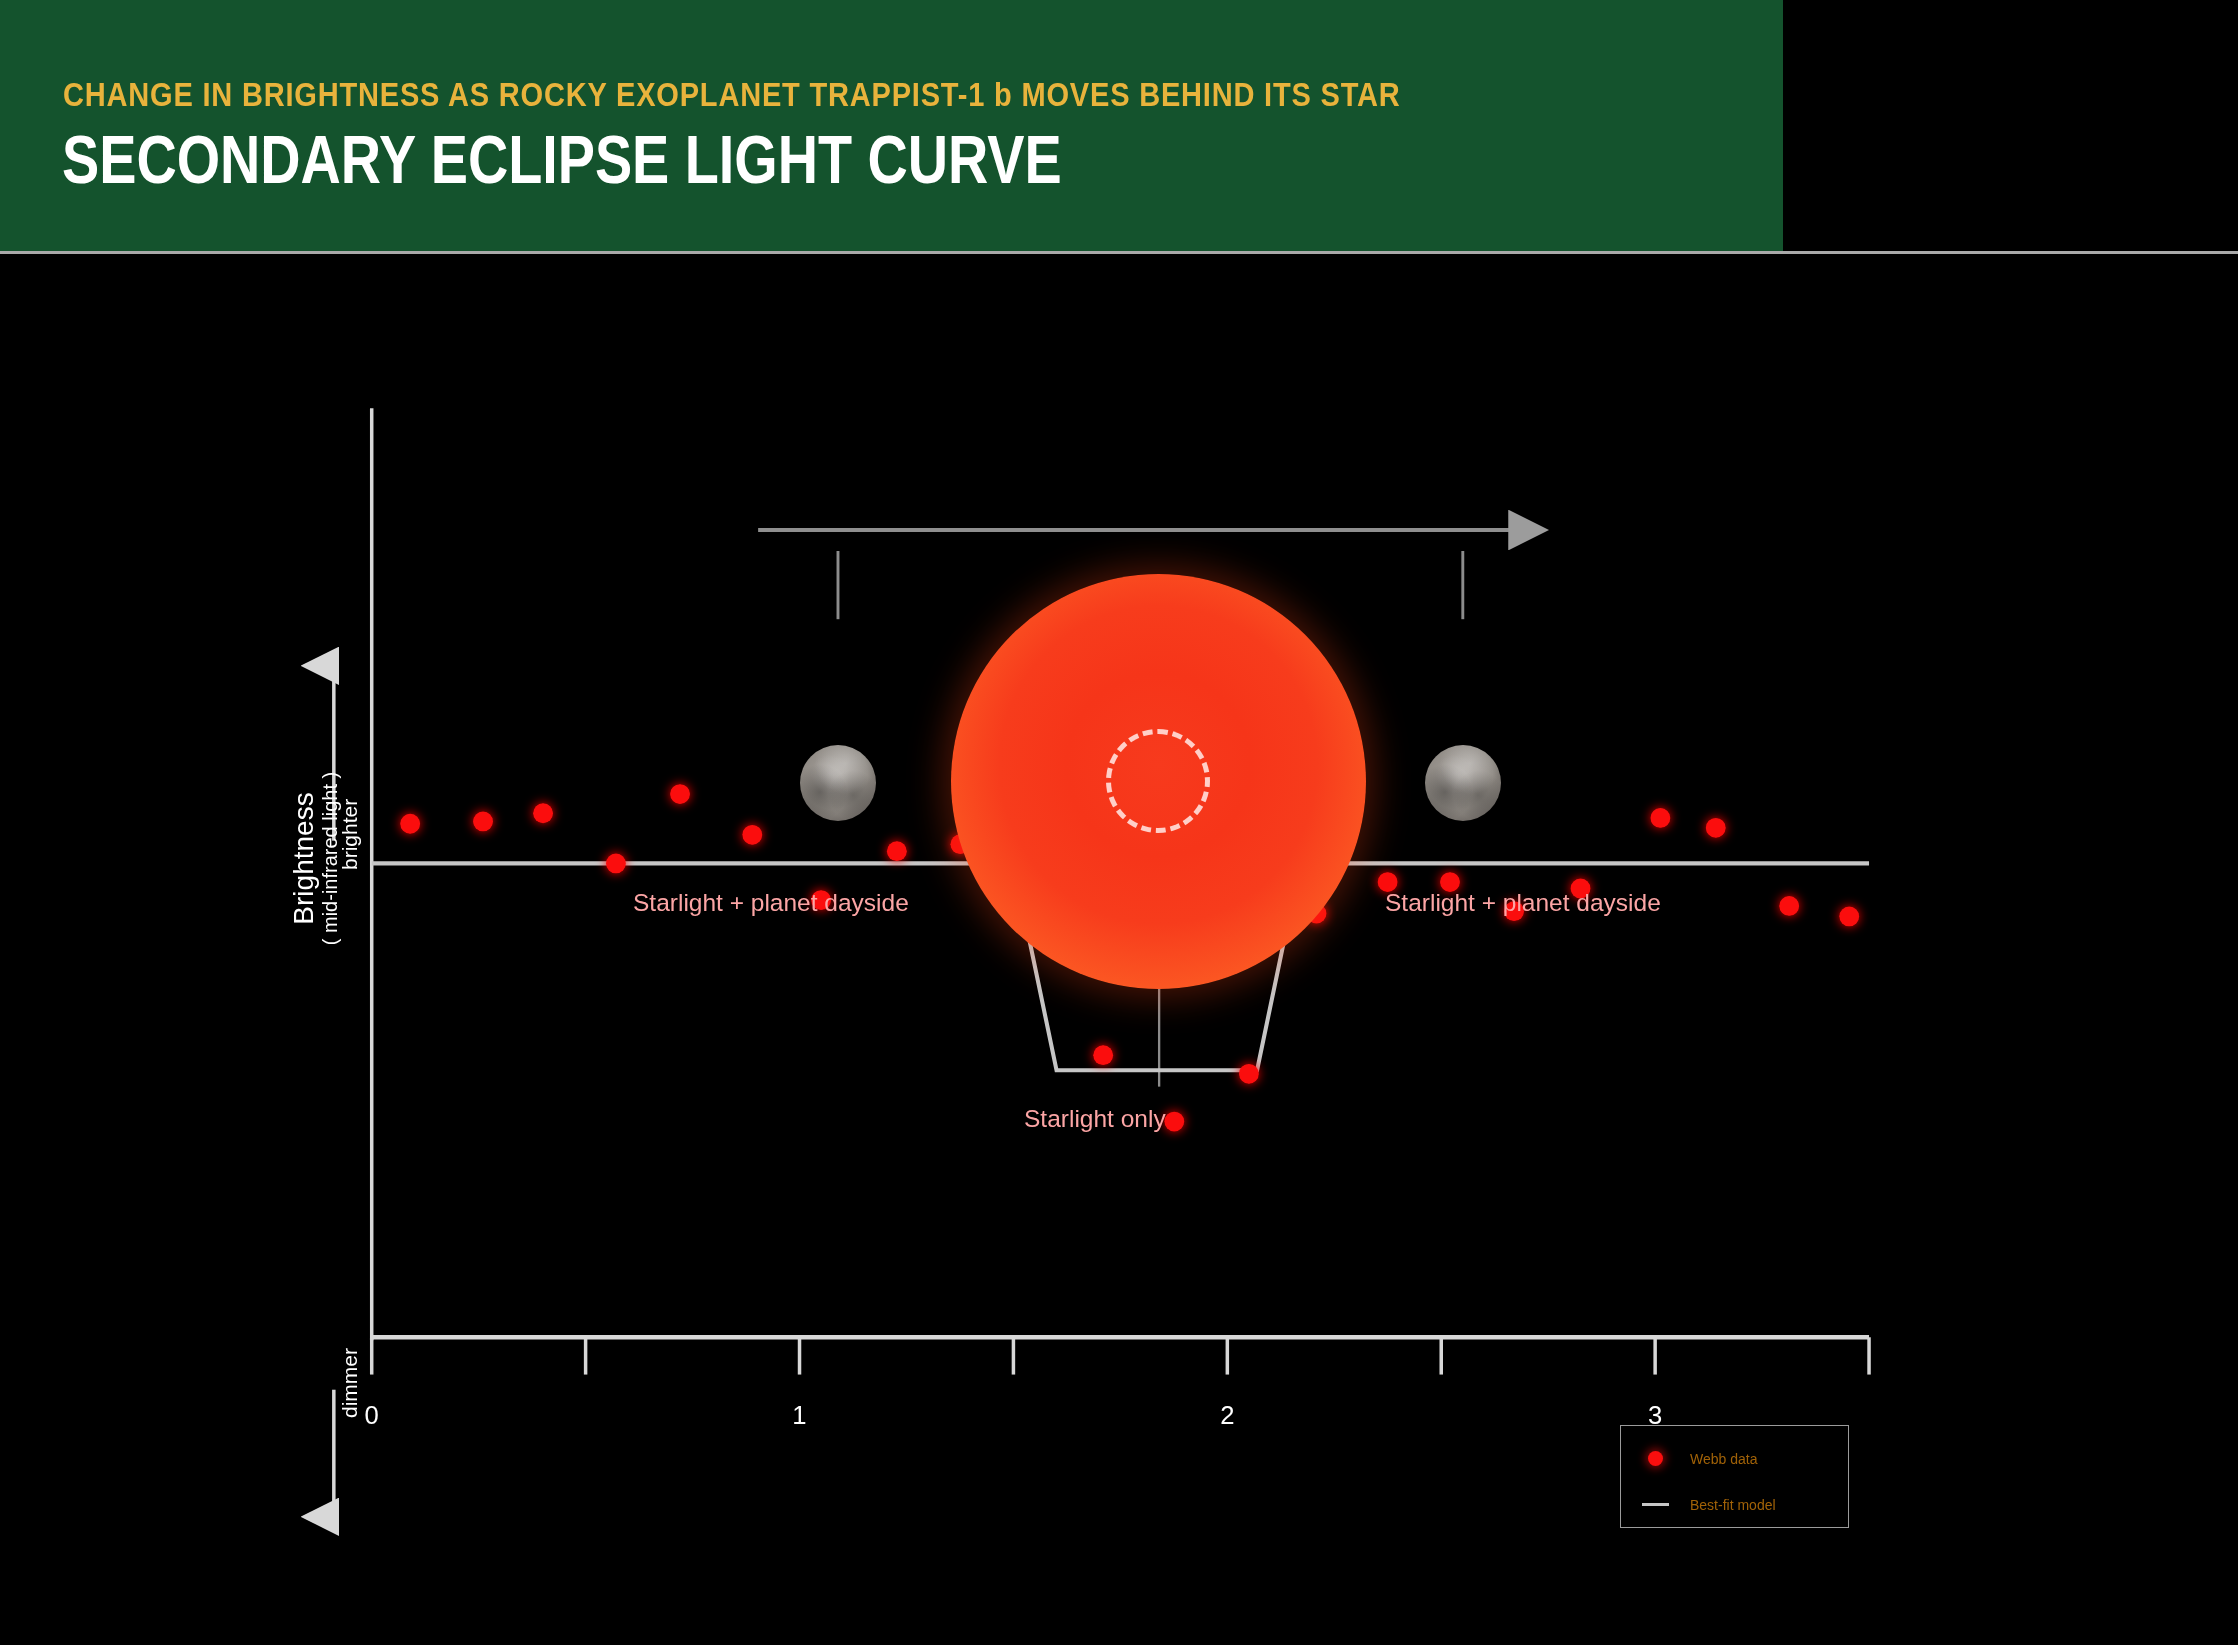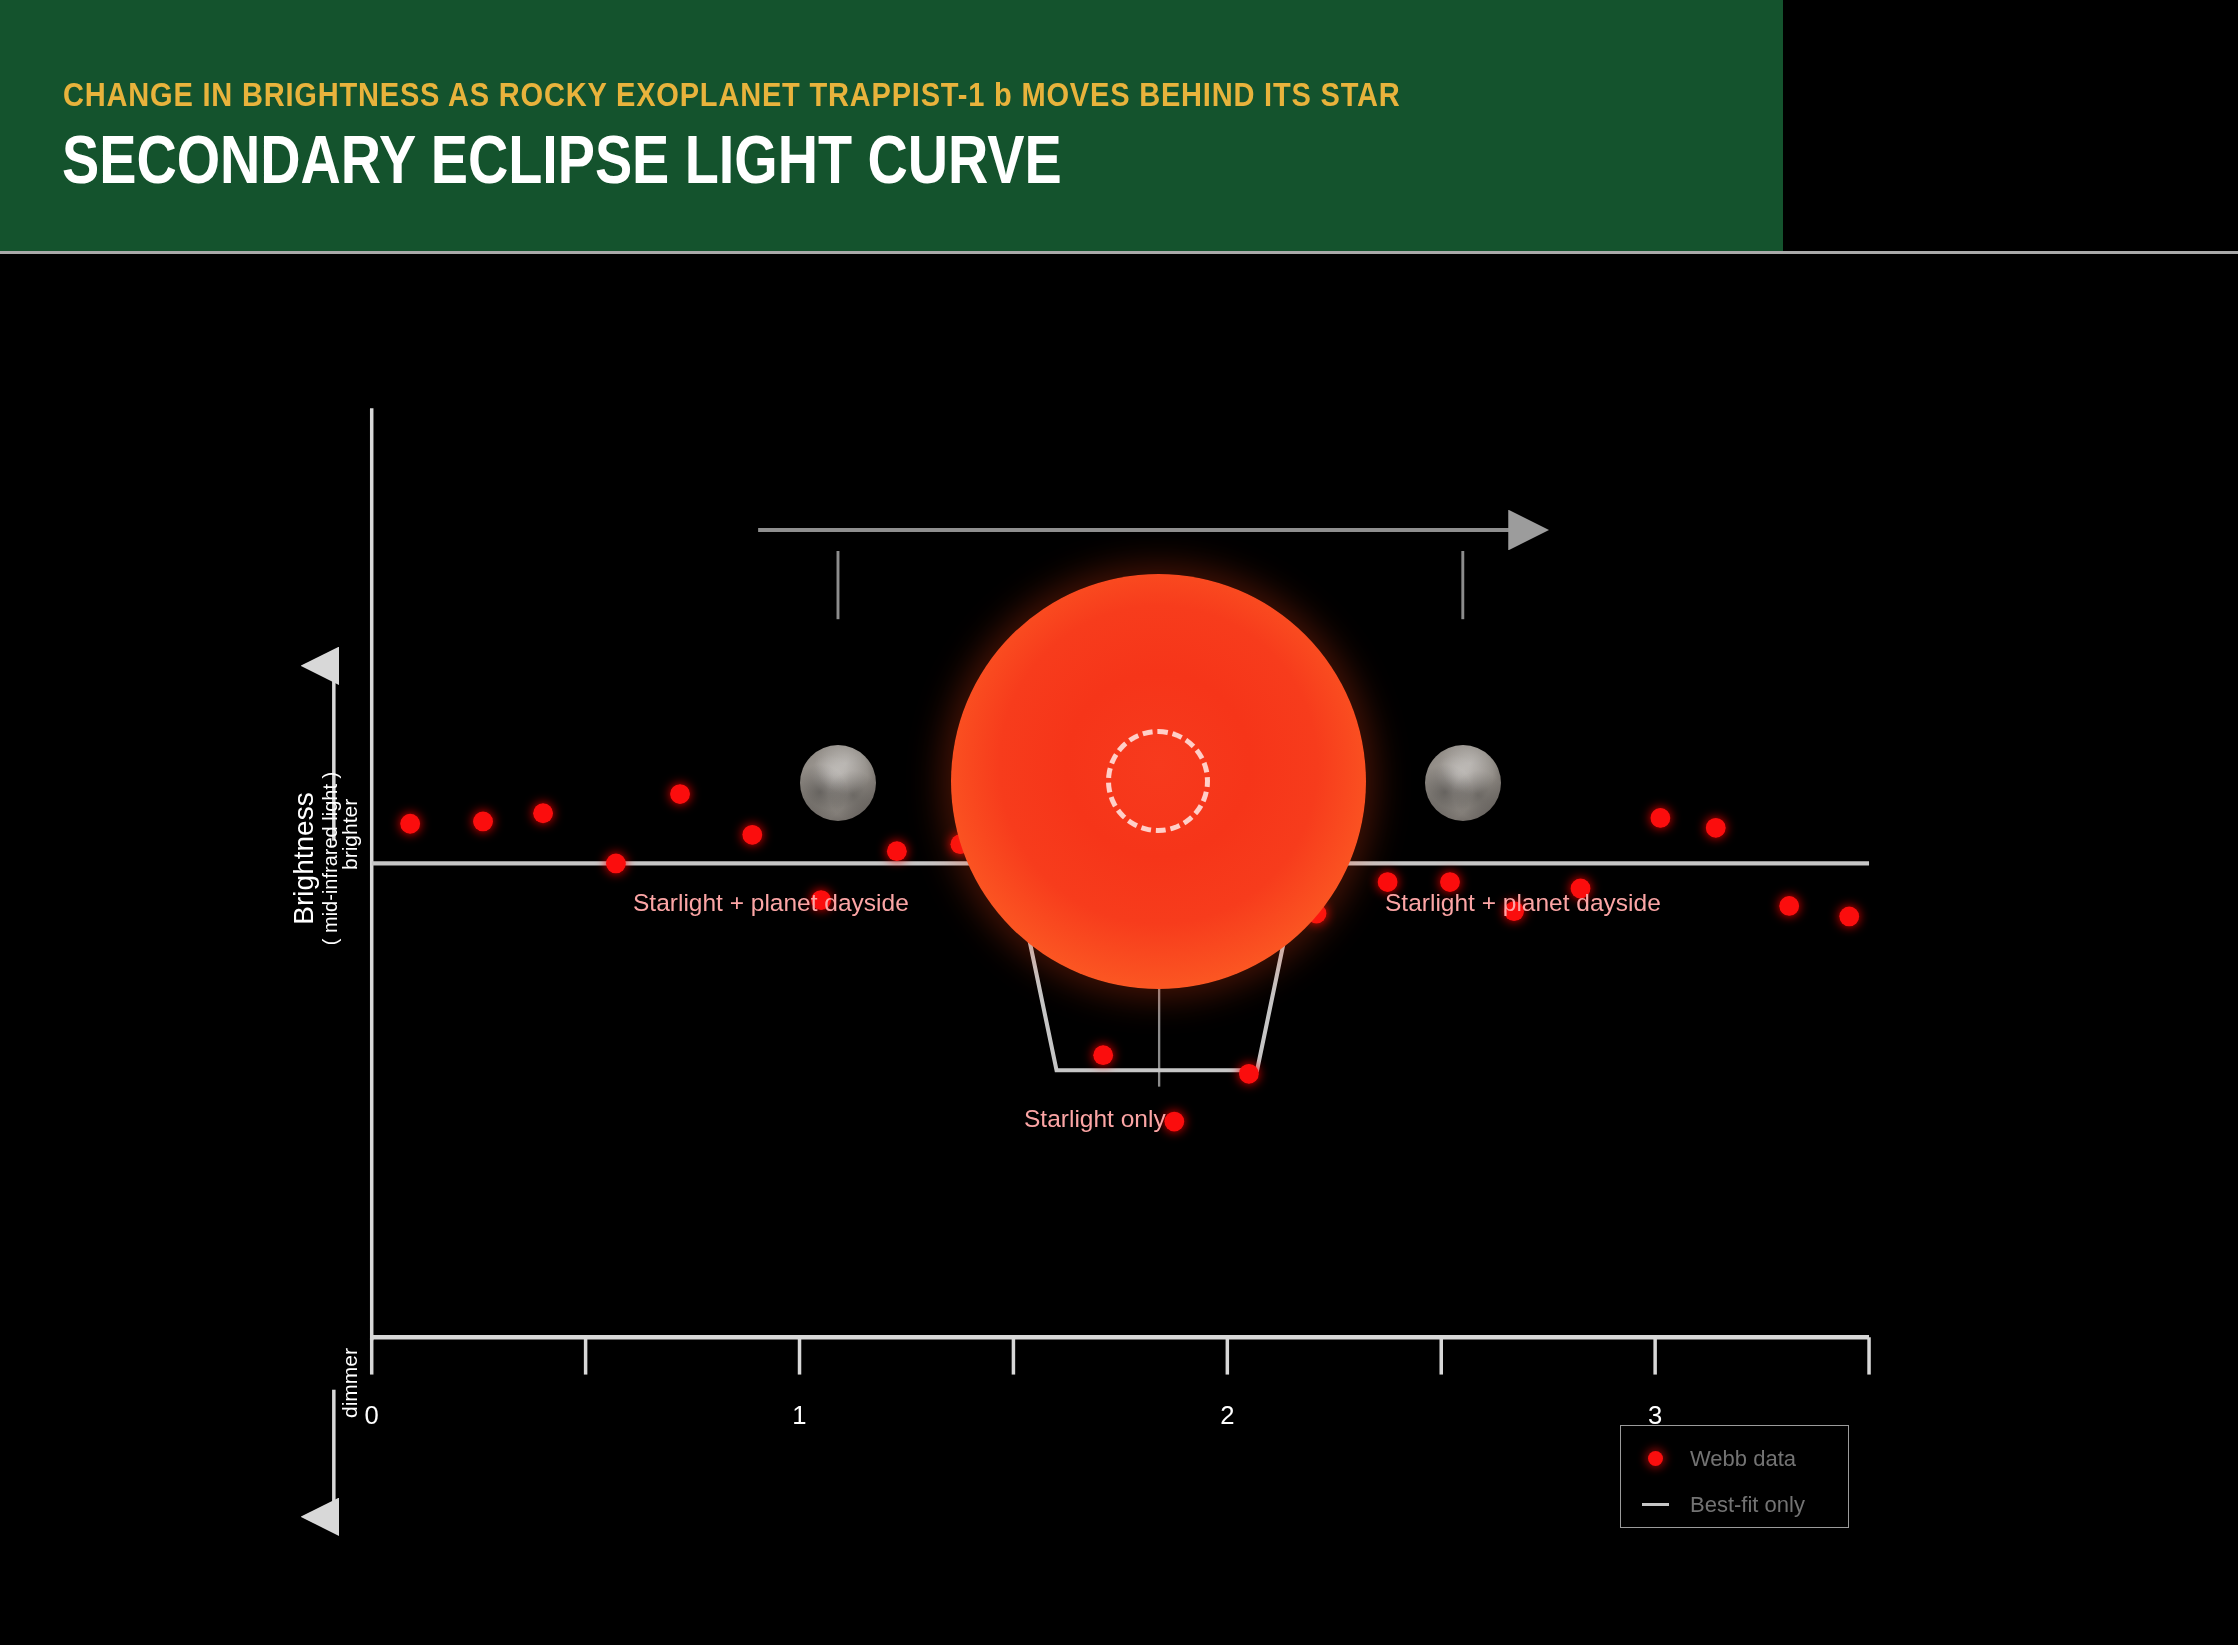--- a/index.html
+++ b/index.html
@@ -89,21 +89,21 @@
   .legend-row { position:absolute; left:0; width:100%; height:35px; display:flex; align-items:center; }
   #legend-row-0 { top:15px; }
   #legend-row-1 { top:61px; }
   .legend-swatch-wrap { width:69px; display:flex; justify-content:center; align-items:center; }
   .legend-dot {
     width:15px; height:15px; border-radius:50%;
     background:#fb0e0e;
     box-shadow:0 0 8.2px 2.9px rgba(220,12,12,0.55);
   }
   .legend-line { width:27px; height:3.5px; background:#c6c6c6; }
-  .legend-label { font-size:22px; color:#737373; white-space:nowrap; }
+  .legend-label { font-size:14px; color:#a16207; white-space:nowrap; }
 
   
   #star {
     position:absolute;
     left:951px; top:322px; width:415px; height:415px;
     border-radius:50%;
     background: radial-gradient(circle at 50% 46%,
       #f73a1d 0%, #f63519 30%, #f73c1c 52%, #fb5522 72%, #ff6f2b 88%, #ff7c32 100%);
     box-shadow:0 0 35px 9.3px rgba(255,70,20,0.28);
   }
@@ -247,18 +247,18 @@
     <div class="legend-row" id="legend-row-0">
       <div class="legend-swatch-wrap">
         <div class="legend-dot"></div>
       </div>
       <div class="legend-label">Webb data</div>
     </div>
     <div class="legend-row" id="legend-row-1">
       <div class="legend-swatch-wrap">
         <div class="legend-line"></div>
       </div>
-      <div class="legend-label">Best-fit only</div>
+      <div class="legend-label">Best-fit model</div>
     </div>
   </div>
 
 </div>
 
 
 </body></html>

